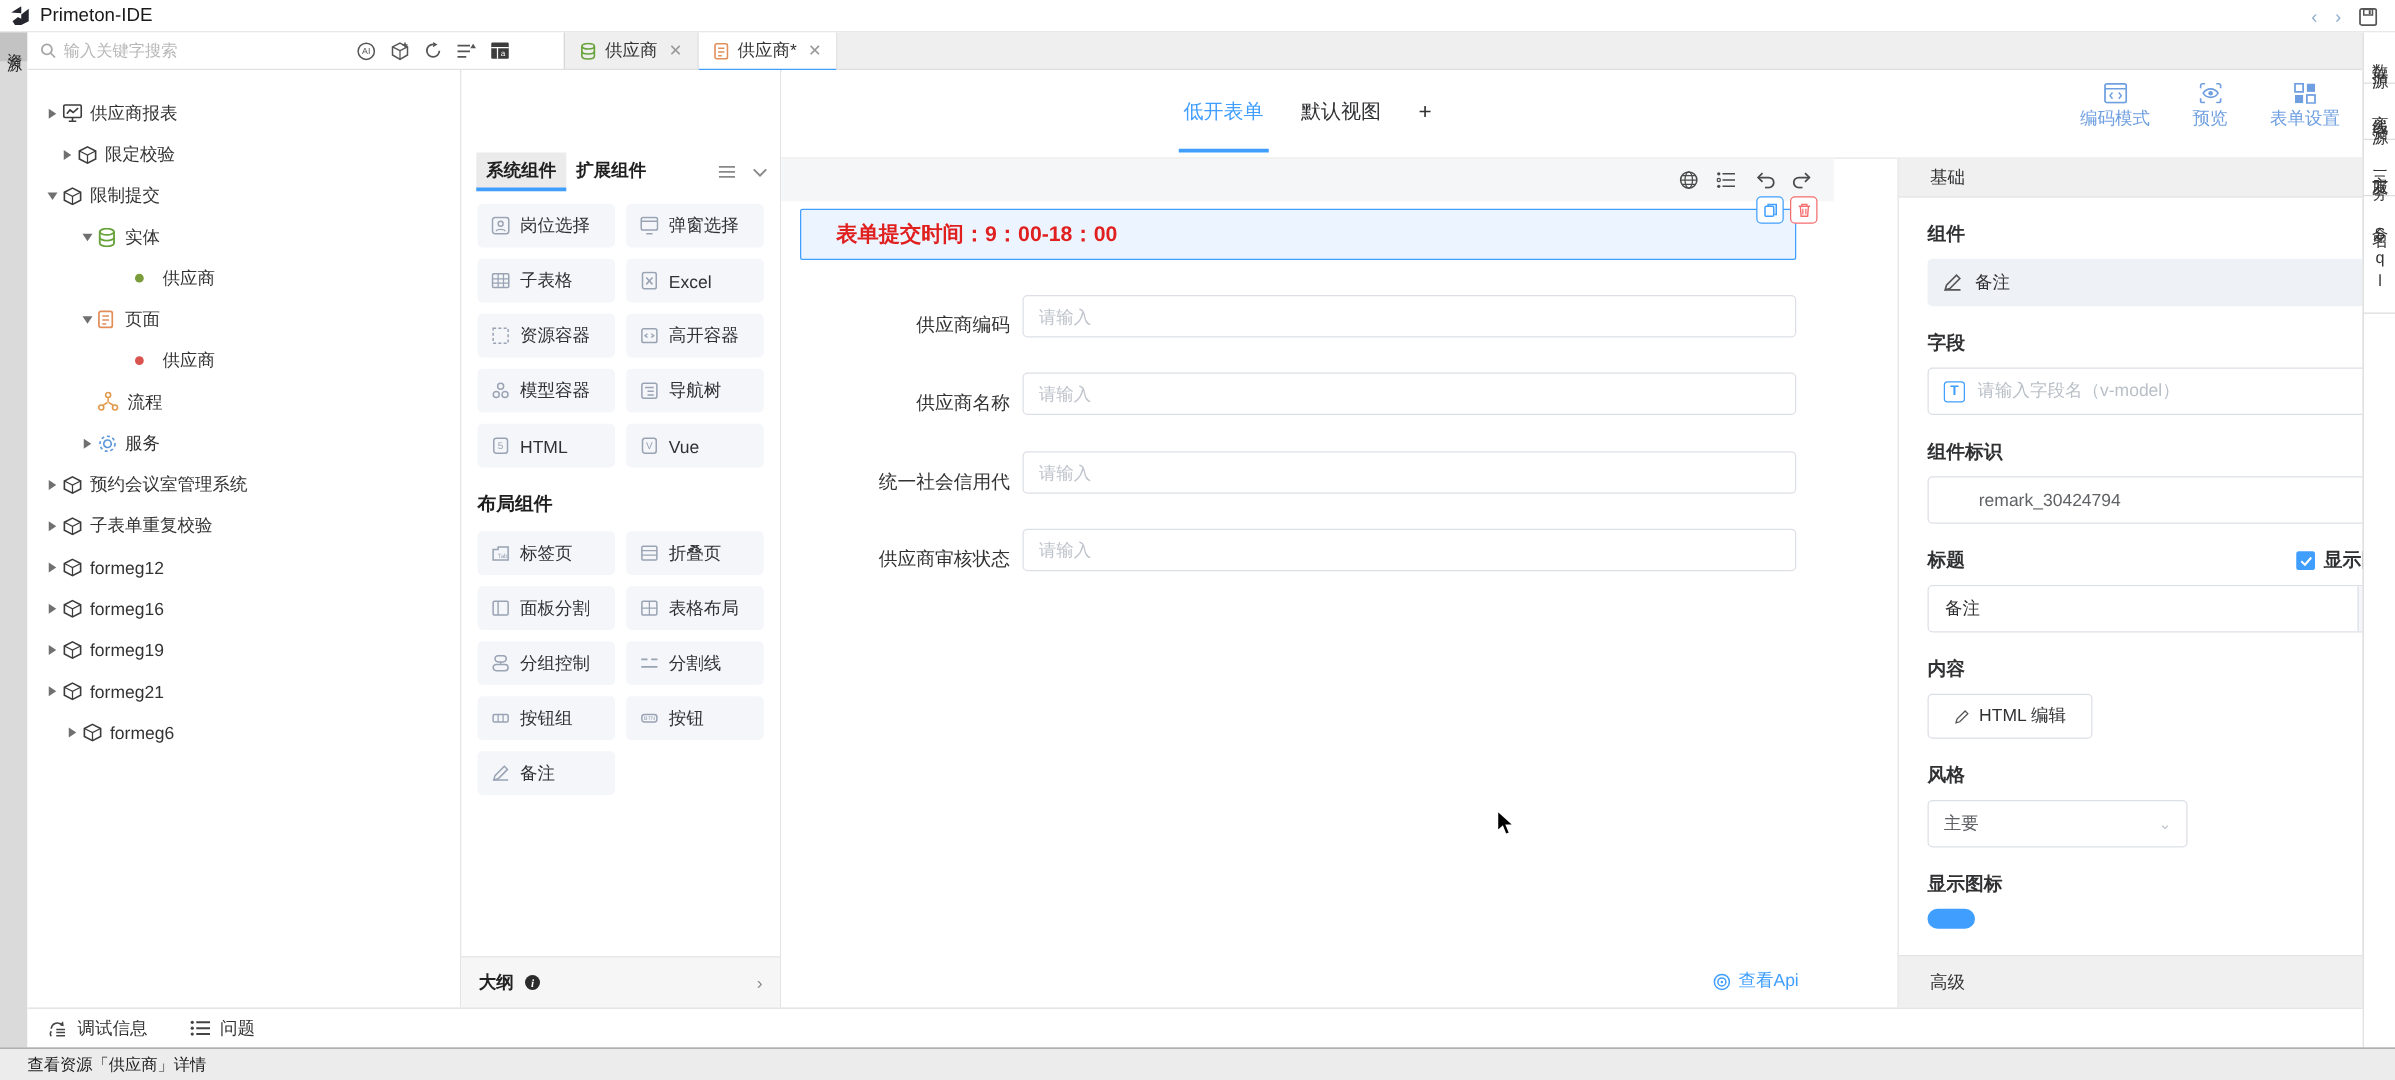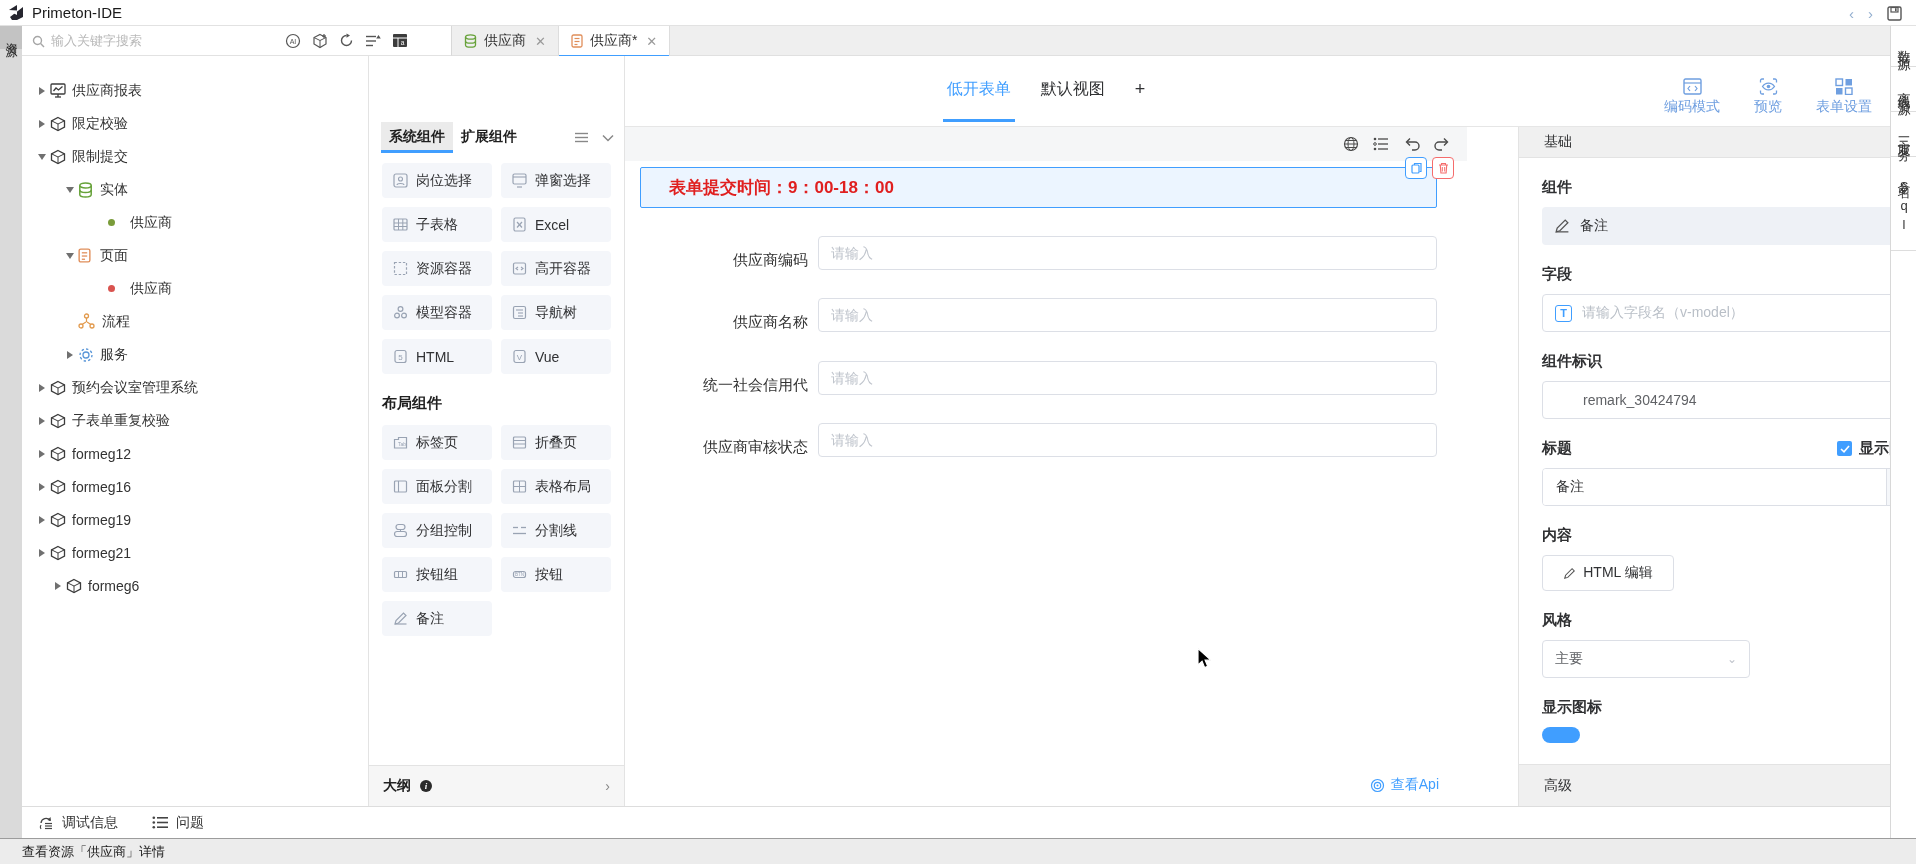--- a/index.html
+++ b/index.html
@@ -7,21 +7,21 @@
   svg { display:block; }
 
   
   #titlebar { position:absolute; left:0; top:0; width:1916px; height:26px; background:#fff; border-bottom:1px solid #e2e2e2; display:flex; align-items:center; padding-left:8px; }
   #app-title { font-size:15px; color:#1a1a1a; margin-left:7px; }
   #titlebar-right { position:absolute; right:14px; top:0; height:26px; display:flex; align-items:center; gap:14px; }
   .navchev { font-size:15px; color:#92aecf; line-height:1; cursor:default; }
 
   
   #band2 { position:absolute; left:22px; top:26px; width:429px; height:30px; background:#fff; border-bottom:1px solid #e2e2e2; display:flex; align-items:center; }
-  #search-box { display:flex; align-items:flex-end; gap:6px; padding-left:10px; width:225px; }
+  #search-box { display:flex; align-items:center; gap:6px; padding-left:10px; width:225px; }
   #search-input { border:none; outline:none; font-size:13px; color:#333; width:180px; background:transparent; }
   #search-input::placeholder { color:#b8b8b8; }
   #band2-icons { display:flex; align-items:center; gap:11px; margin-left:38px; }
   #tabbar { position:absolute; left:451px; top:26px; width:1439px; height:30px; background:#efefef; border-bottom:1px solid #e0e0e0; border-left:1px solid #d8d8d8; display:flex; }
   .etab { height:30px; display:flex; align-items:center; gap:7px; padding:0 12px; font-size:14px; color:#333; border-right:1px solid #dddddd; position:relative; }
   .etab .close { color:#999; font-size:13px; margin-left:2px; }
   .etab.active { background:#fff; }
   .etab.active::after { content:""; position:absolute; left:0; right:0; bottom:-1px; height:2px; background:#409eff; }
 
   
@@ -52,21 +52,21 @@
   #outline-bar { position:absolute; left:0; right:0; bottom:0; height:41px; background:#f6f6f6; border-top:1px solid #e3e3e3; display:flex; align-items:center; padding:0 14px; gap:8px; }
   #outline-bar .lbl { font-size:14px; font-weight:bold; color:#222; }
   #outline-bar .chev { margin-left:auto; color:#888; font-size:14px; }
 
   
   #top-row { position:absolute; left:625px; top:56px; width:1265px; height:71px; background:#fff; border-bottom:1px solid #e6e6e6; }
   #view-tabs { position:absolute; left:0; width:842px; height:71px; display:flex; align-items:center; justify-content:center; gap:30px; }
   .vtab { font-size:16px; color:#303133; position:relative; padding-bottom:4px; cursor:default; }
   .vtab.active { color:#409eff; }
   .vtab.active::after { content:""; position:absolute; left:-4px; right:-4px; bottom:-18px; height:3px; background:#409eff; }
-  #canvas-actions { position:absolute; right:18px; top:22px; display:flex; gap:34px;align-items:flex-end; }
+  #canvas-actions { position:absolute; right:18px; top:10px; display:flex; gap:34px;align-items:flex-end; }
   .caction { display:flex; flex-direction:column; align-items:center; gap:3px; color:#6f9fe0; font-size:14px; cursor:default; }
 
   
   #canvas-body { position:absolute; left:625px; top:127px; width:842px; height:679px; background:#fff; }
   #canvas-toolbar { position:absolute; left:0; right:0; top:0; height:34px; background:#f5f6f7; display:flex; align-items:center; justify-content:flex-end; gap:14px; padding-right:16px; }
   #remark-box { position:absolute; left:15px; top:40px; width:797px; height:41px; background:#ecf5ff; border:1px solid #409eff; border-radius:2px; display:flex; align-items:center; }
   #remark-text { margin-left:28px; font-size:17px; font-weight:bold; color:#e01f1f; }
   .float-btn { position:absolute; width:22px; height:22px; border-radius:4px; background:#fff; display:flex; align-items:center; justify-content:center; }
   #copy-btn { right:40px; top:30px; border:1px solid #409eff; }
   #del-btn { right:13px; top:30px; border:1px solid #f56c6c; }
@@ -234,21 +234,21 @@
       <span class="ticon">
         <svg width="16" height="15" viewBox="0 0 16 15">
           <rect x="1" y="1" width="14" height="10" rx="1" fill="none" stroke="#3c3c3c" stroke-width="1.3"></rect>
           <polyline points="3.5,8 6,5 8.5,7 12.5,3.5" fill="none" stroke="#3c3c3c" stroke-width="1.3"></polyline>
           <line x1="8" y1="11" x2="8" y2="14" stroke="#3c3c3c" stroke-width="1.3"></line>
           <line x1="5" y1="14" x2="11" y2="14" stroke="#3c3c3c" stroke-width="1.3"></line>
         </svg>
       </span>
       <span>供应商报表</span>
     </div>
-  <div class="trow" style="padding-left:12px">
+  <div class="trow" style="padding-left:24px">
       <span class="arr">
         <span class="arr-r"></span>
       </span>
       <span class="ticon">
         <svg width="16" height="16" viewBox="0 0 16 16">
           <polygon points="8,1.5 14.5,4.8 14.5,11.2 8,14.5 1.5,11.2 1.5,4.8" fill="none" stroke="#3c3c3c" stroke-width="1.3"></polygon>
           <polyline points="1.5,4.8 8,8 14.5,4.8" fill="none" stroke="#3c3c3c" stroke-width="1"></polyline>
           <line x1="8" y1="8" x2="8" y2="14.5" stroke="#3c3c3c" stroke-width="1"></line>
         </svg>
       </span>

